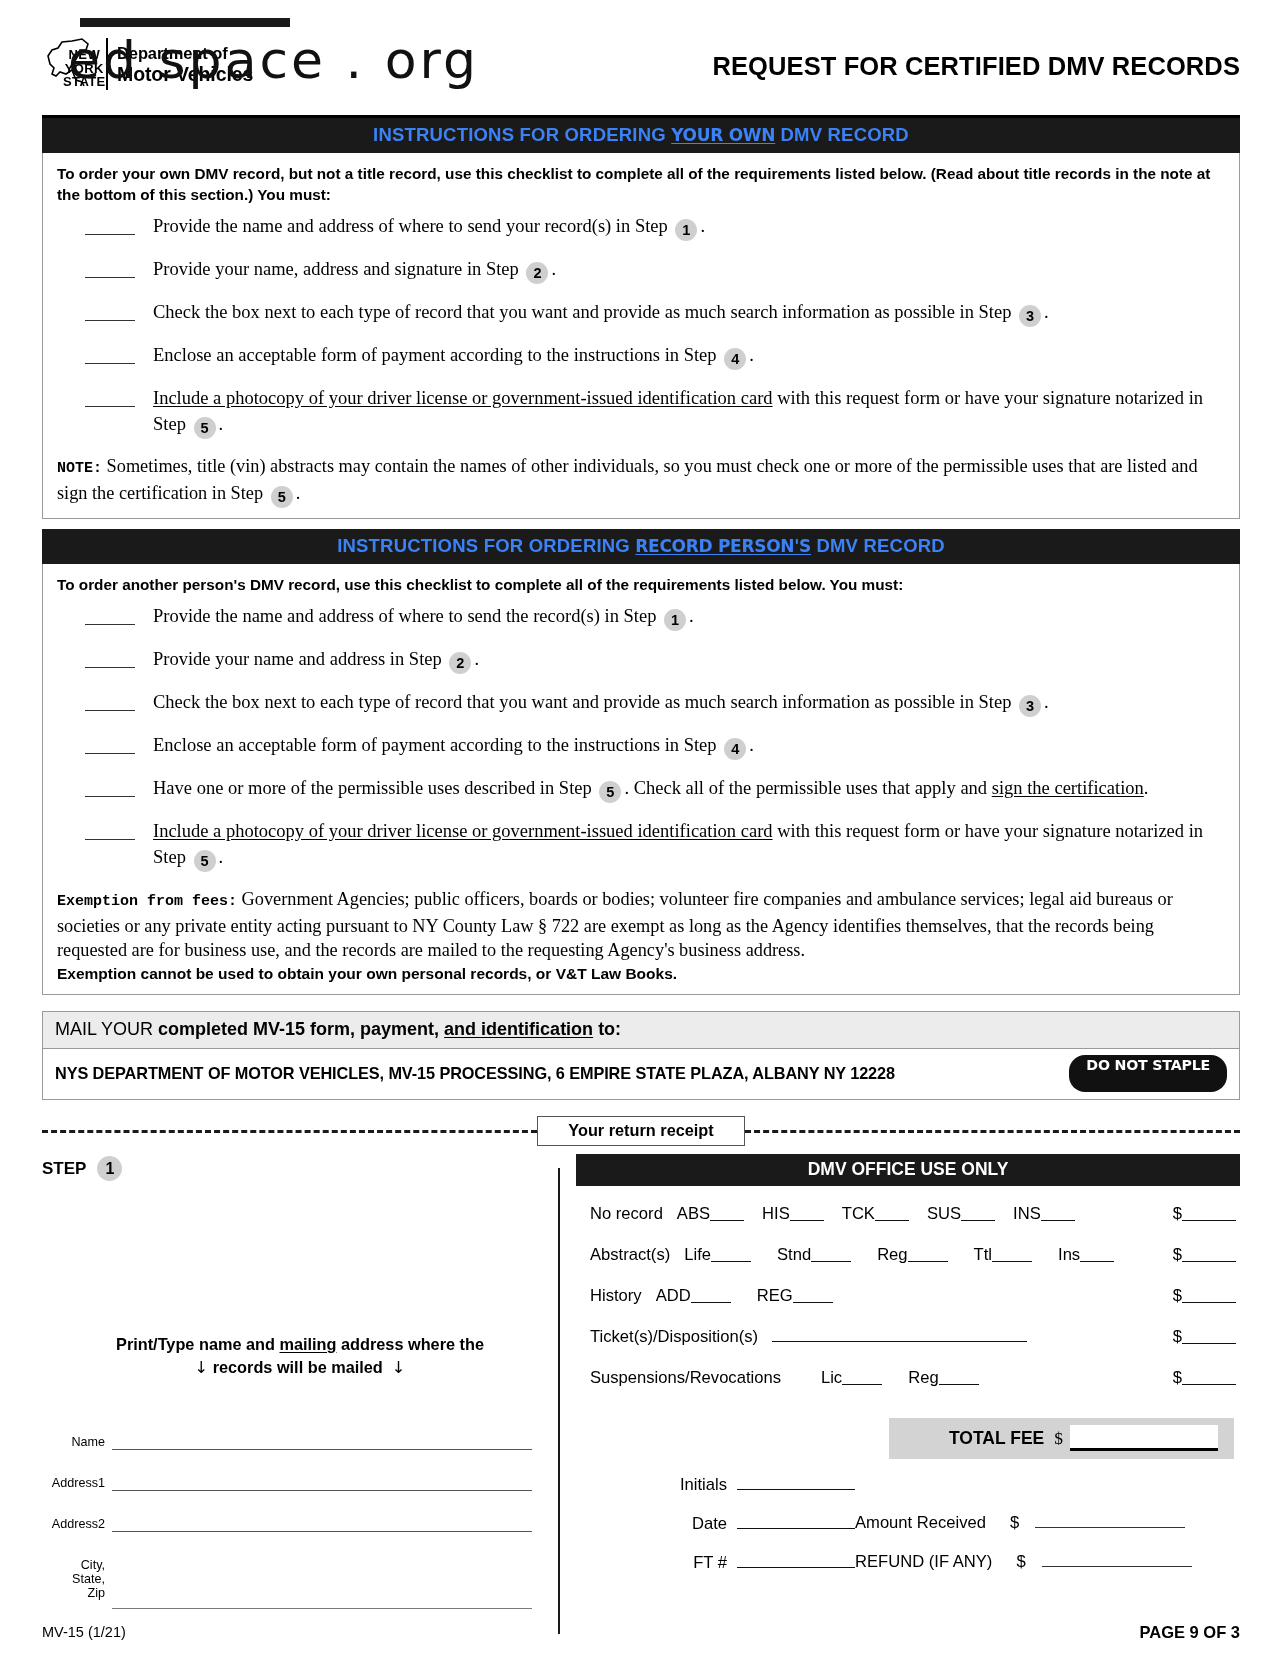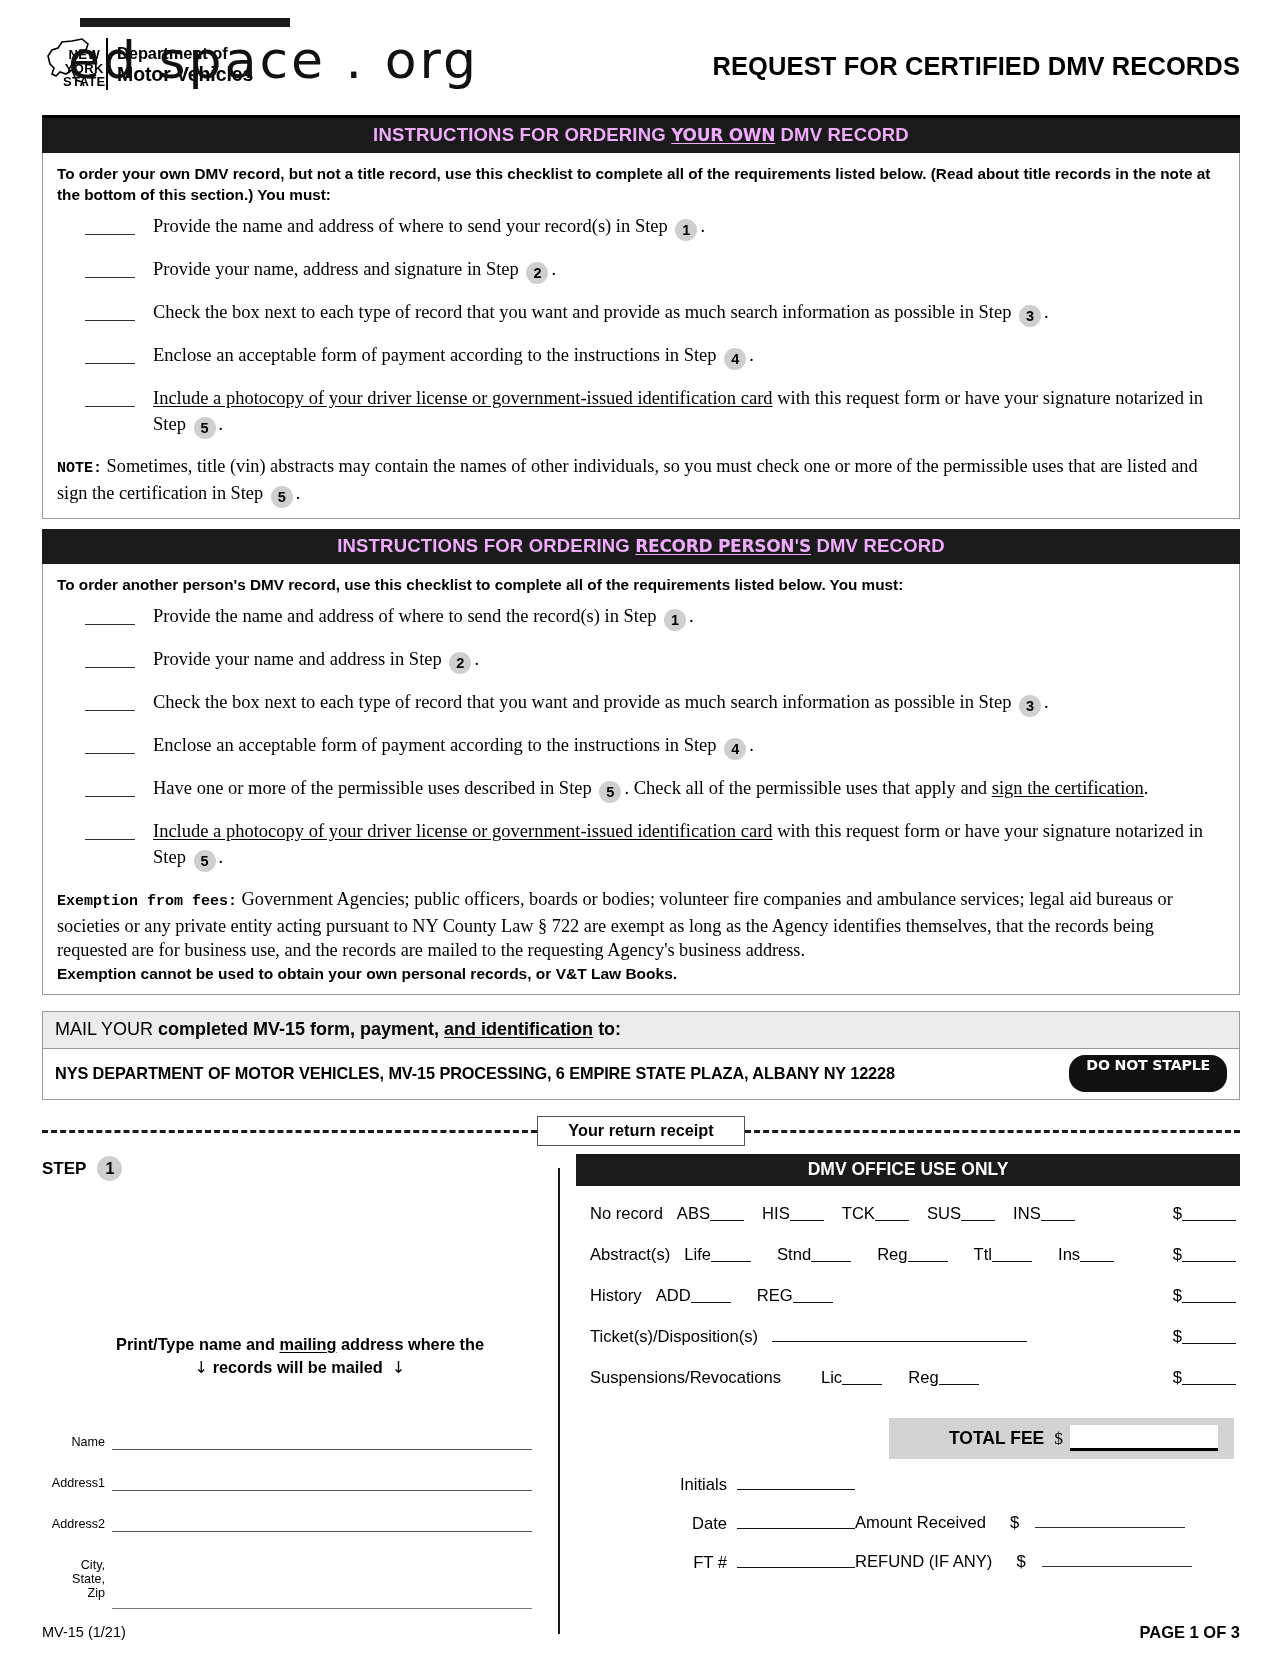--- a/index.html
+++ b/index.html
@@ -87,21 +87,21 @@
     right: 0; top: 26px;
     font-family: "Liberation Sans", sans-serif;
     font-weight: bold;
     font-size: 25.5px;
     letter-spacing: 0.1px;
   }
 
   
   .bar {
     background: #1a1a1a;
-    color: #f0abfc;
+    color: #3b82f6;
     text-align: center;
     font-family: "Liberation Sans", sans-serif;
     font-weight: bold;
     font-size: 18.5px;
     padding: 6px 0 7px;
     letter-spacing: 0.2px;
   }
   .bar u { text-decoration: underline; text-underline-offset: 2px; }
   .bar .cond {
     font-family: "DejaVu Sans", sans-serif;
@@ -642,18 +642,18 @@
             <span class="u-amt"></span>
           </div>
           <div class="brow-r">
             <span>REFUND (IF ANY)</span>
             <span class="dol">$</span>
             <span class="u-amt"></span>
           </div>
         </div>
       </div>
 
-      <div class="page-of">PAGE 1 OF 3</div>
+      <div class="page-of">PAGE 9 OF 3</div>
     </div>
 
   </div>
 
 </div>
 
 </body></html>

